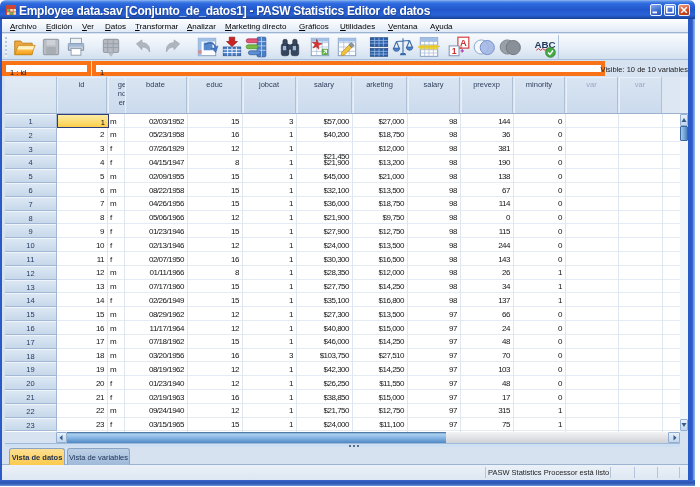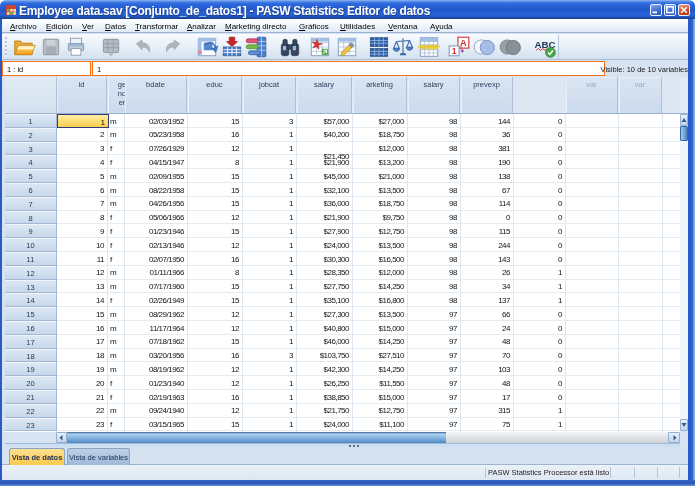--- a/index.html
+++ b/index.html
@@ -19,21 +19,21 @@
 #menubar{position:absolute;left:2px;top:19px;width:686px;height:14px;
  background:linear-gradient(180deg,#fdfeff,#ecf2fa 65%,#dfe9f5);border-bottom:1px solid #9db3d4;font-size:8px;color:#000}
 #menubar span{position:absolute;top:3px;white-space:nowrap}
 #toolbar{position:absolute;left:2px;top:34px;width:686px;height:26px;
  background:linear-gradient(180deg,#f8fbfe,#e6eef7 55%,#d2e0ef);border-bottom:1px solid #aabed9}
 .ti{position:absolute;top:1px;width:24px;height:24px}
 .ti svg{width:24px;height:24px}
 #tsep{position:absolute;left:556px;top:1px;width:1px;height:24px;background:#b2c4dc}
 #grip{position:absolute;left:3px;top:3px;width:2px;height:20px;background:repeating-linear-gradient(180deg,#b8c8dc 0 2px,#eef3f9 2px 4px)}
 #cellref{position:absolute;left:2px;top:61px;width:686px;height:16px;background:#d7e3f1}
-.cf{position:absolute;top:0px;height:15px;background:#fff;border:1px solid #f97316;font-size:7.5px;color:#111;padding:3px 0 0 4px;white-space:nowrap}
+.cf{position:absolute;top:0px;height:15px;background:#fff;border:4px solid #f97316;font-size:7.5px;color:#111;padding:3px 0 0 4px;white-space:nowrap}
 #vislbl{position:absolute;right:0px;top:4px;font-size:7.5px;color:#222;text-align:right}
 #ghead{position:absolute;left:5px;top:77px;width:683px;height:37px;background:#dce7f3;border-bottom:1px solid #9cb1cd}
 .hc{position:absolute;top:0;height:36px;padding-top:2.5px;font-size:7.5px;color:#32415f;text-align:center;
  border-right:1px solid #aebfd8;box-shadow:inset 1px 1px 0 #e8eff8;background:linear-gradient(180deg,#d9e5f2,#cbdaed)}
 .hc.var{color:#97a8c6}
 #corner{position:absolute;left:0;top:0;width:52px;height:36px;background:linear-gradient(180deg,#e2ebf5,#d3e1ef);border-right:1px solid #aebfd8}
 #datargn{position:absolute;left:5px;top:114px;width:675px;height:317.5px;overflow:hidden;background:#fff}
 .rn{position:absolute;left:0;width:52px;height:13.8px;font-size:7.5px;color:#223a60;text-align:center;padding-top:3px;
  background:linear-gradient(180deg,#dde8f4,#c7d8ea);border-bottom:1px solid #a2b8d4;border-right:1px solid #a2b8d4;box-shadow:inset 0 1px 0 #eff4fa}
 .dc{position:absolute;height:13.8px;font-size:8px;color:#141414;text-align:right;white-space:nowrap;padding-top:2.6px;letter-spacing:-0.5px}
@@ -259,20 +259,21 @@
       <div id="corner"></div>
       <div class="hc" style="left:52px;width:50px">id</div>
       <div class="hc" style="left:103px;width:29px">ge<br>nd<br>er</div>
       <div class="hc" style="left:120px;width:62px">bdate</div>
       <div class="hc" style="left:183px;width:54px">educ</div>
       <div class="hc" style="left:238px;width:53px">jobcat</div>
       <div class="hc" style="left:292px;width:55px">salary</div>
       <div class="hc" style="left:348px;width:54px">arketing</div>
       <div class="hc" style="left:403px;width:52px">salary</div>
       <div class="hc" style="left:456px;width:52px">prevexp</div>
+      <div class="hc" style="left:509px;width:51px">minority</div>
       <div class="hc var" style="left:561px;width:52px">var</div>
       <div class="hc var" style="left:614px;width:43px">var</div>
       <div style="position:absolute;left:675px;top:0;width:8px;height:36px;background:#e2ebf5"></div>
     </div>
  <div id="datargn">
       <div class="hgl" style="top:13.8px"></div>
       <div class="hgl" style="top:27.6px"></div>
       <div class="hgl" style="top:41.4px"></div>
       <div class="hgl" style="top:55.2px"></div>
       <div class="hgl" style="top:69.0px"></div>

